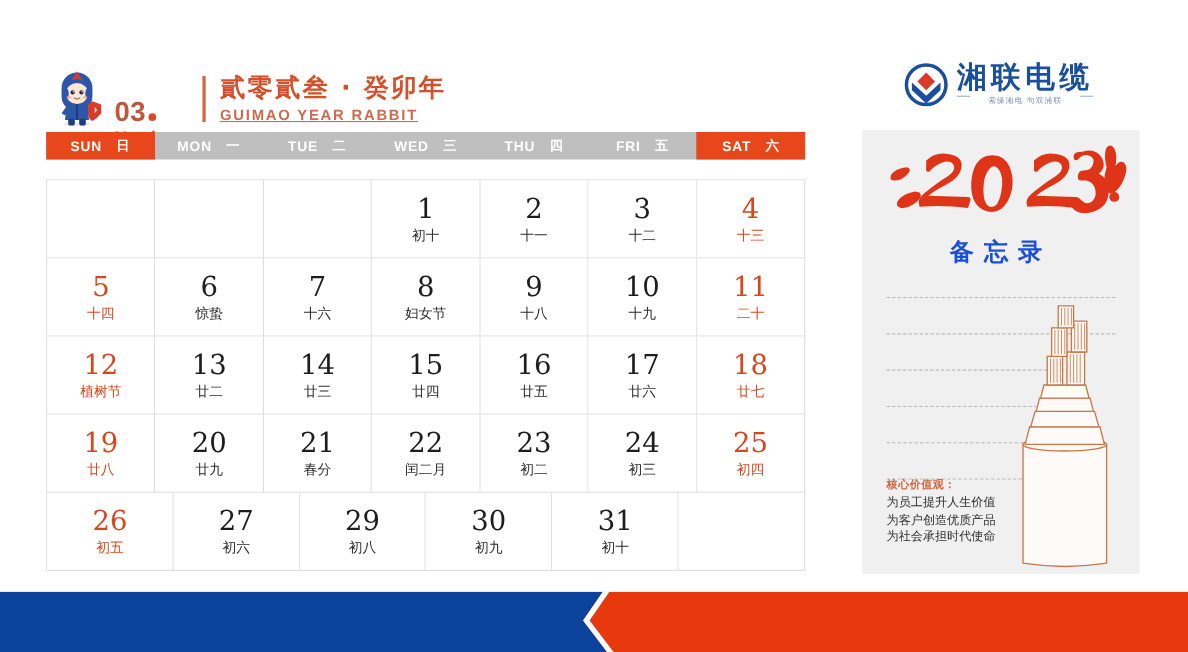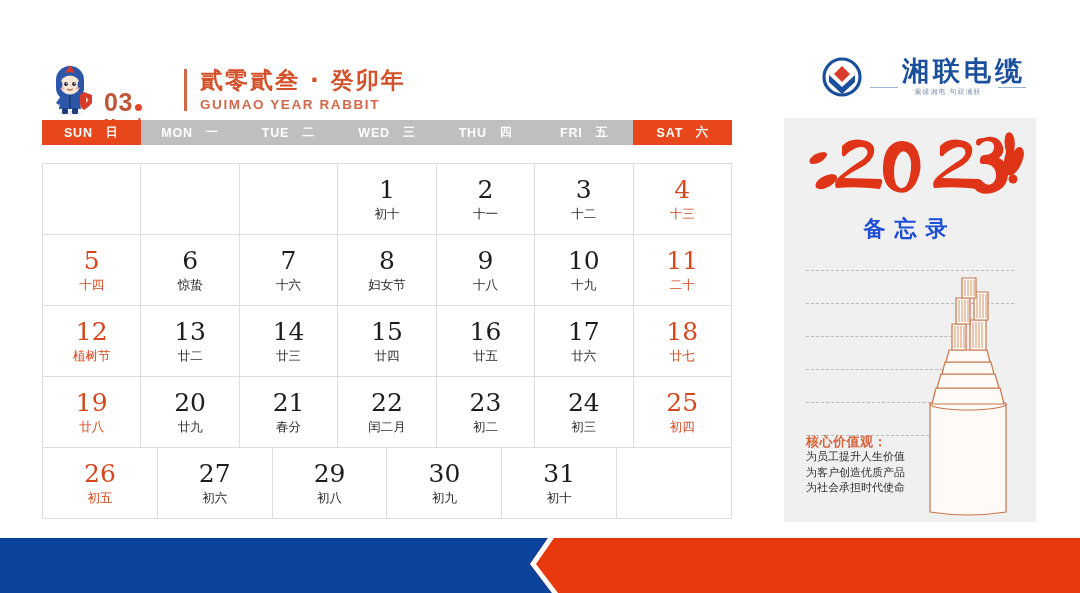--- a/index.html
+++ b/index.html
@@ -37,32 +37,31 @@
     margin-left: 14px; margin-right: 13px; flex: 0 0 auto;
   }
 
   #year-cn {
     font-size: 23px; font-weight: bold; color: #d4502a;
     letter-spacing: 2px; line-height: 27px;
     font-family: "DejaVu Sans", "Liberation Sans", sans-serif;
   }
   #year-en {
     font-size: 13.5px; font-weight: bold; color: #cf6a4c;
-    letter-spacing: 1.6px; line-height: 17px; margin-top: 2px;
+    letter-spacing: 1.6px; line-height: 17px; margin-top: 2px; text-decoration: underline;
   }
 
   
   #company-logo { position: absolute; left: 822px; top: 56px; display: flex; align-items: center; }
   #logo-mark { width: 40px; height: 40px; flex: 0 0 auto; }
   #logo-text-wrap { margin-left: 8px; }
   #logo-name {
     font-size: 27px; font-weight: bold; color: #1a4f9c;
     letter-spacing: 4px; line-height: 29px;
     font-family: "DejaVu Sans", "Liberation Sans", sans-serif;
-    margin-left: 32px;
   }
   #logo-slogan-row { display: flex; align-items: flex-start; margin-top: 2px; gap: 16px; }
   .slogan-rule { height: 1px; background: #9bb4d4; flex: 1 1 auto; min-width: 12px; }
   #logo-slogan {
     font-size: 7px; color: #7f93ae; letter-spacing: 1px; white-space: nowrap;
     font-family: "DejaVu Sans", "Liberation Sans", sans-serif;
   }
 
   
   #calendar { position: absolute; left: 42px; top: 120px; width: 690px; }
@@ -102,21 +101,21 @@
     position: absolute; left: 0; top: 96px; width: 252px; text-align: center;
     font-size: 22px; font-weight: bold; color: #1d4ed8; letter-spacing: 9px;
     font-family: "DejaVu Sans", "Liberation Sans", sans-serif;
   }
   .memo-line {
     position: absolute; left: 22px; height: 0;
     border-top: 1px dashed #b9b9b9;
   }
   #memo-values { position: absolute; left: 22px; top: 316px; width: 150px; }
   #mv-title {
-    font-size: 13px; font-weight: bold; color: #d4643c; letter-spacing: .5px;
+    font-size: 10px; font-weight: bold; color: #d4643c; letter-spacing: .5px;
     line-height: 15px; font-family: "DejaVu Sans", "Liberation Sans", sans-serif;
   }
   .mv-item {
     font-size: 11px; color: #2e2e2e; line-height: 15.5px;
     font-family: "DejaVu Sans", "Liberation Sans", sans-serif;
   }
   #cable-art { position: absolute; left: 132px; top: 158px; width: 104px; height: 248px; }
 
   
   #bottom-banner { position: absolute; left: 0; bottom: 0; width: 1080px; height: 55px; }

